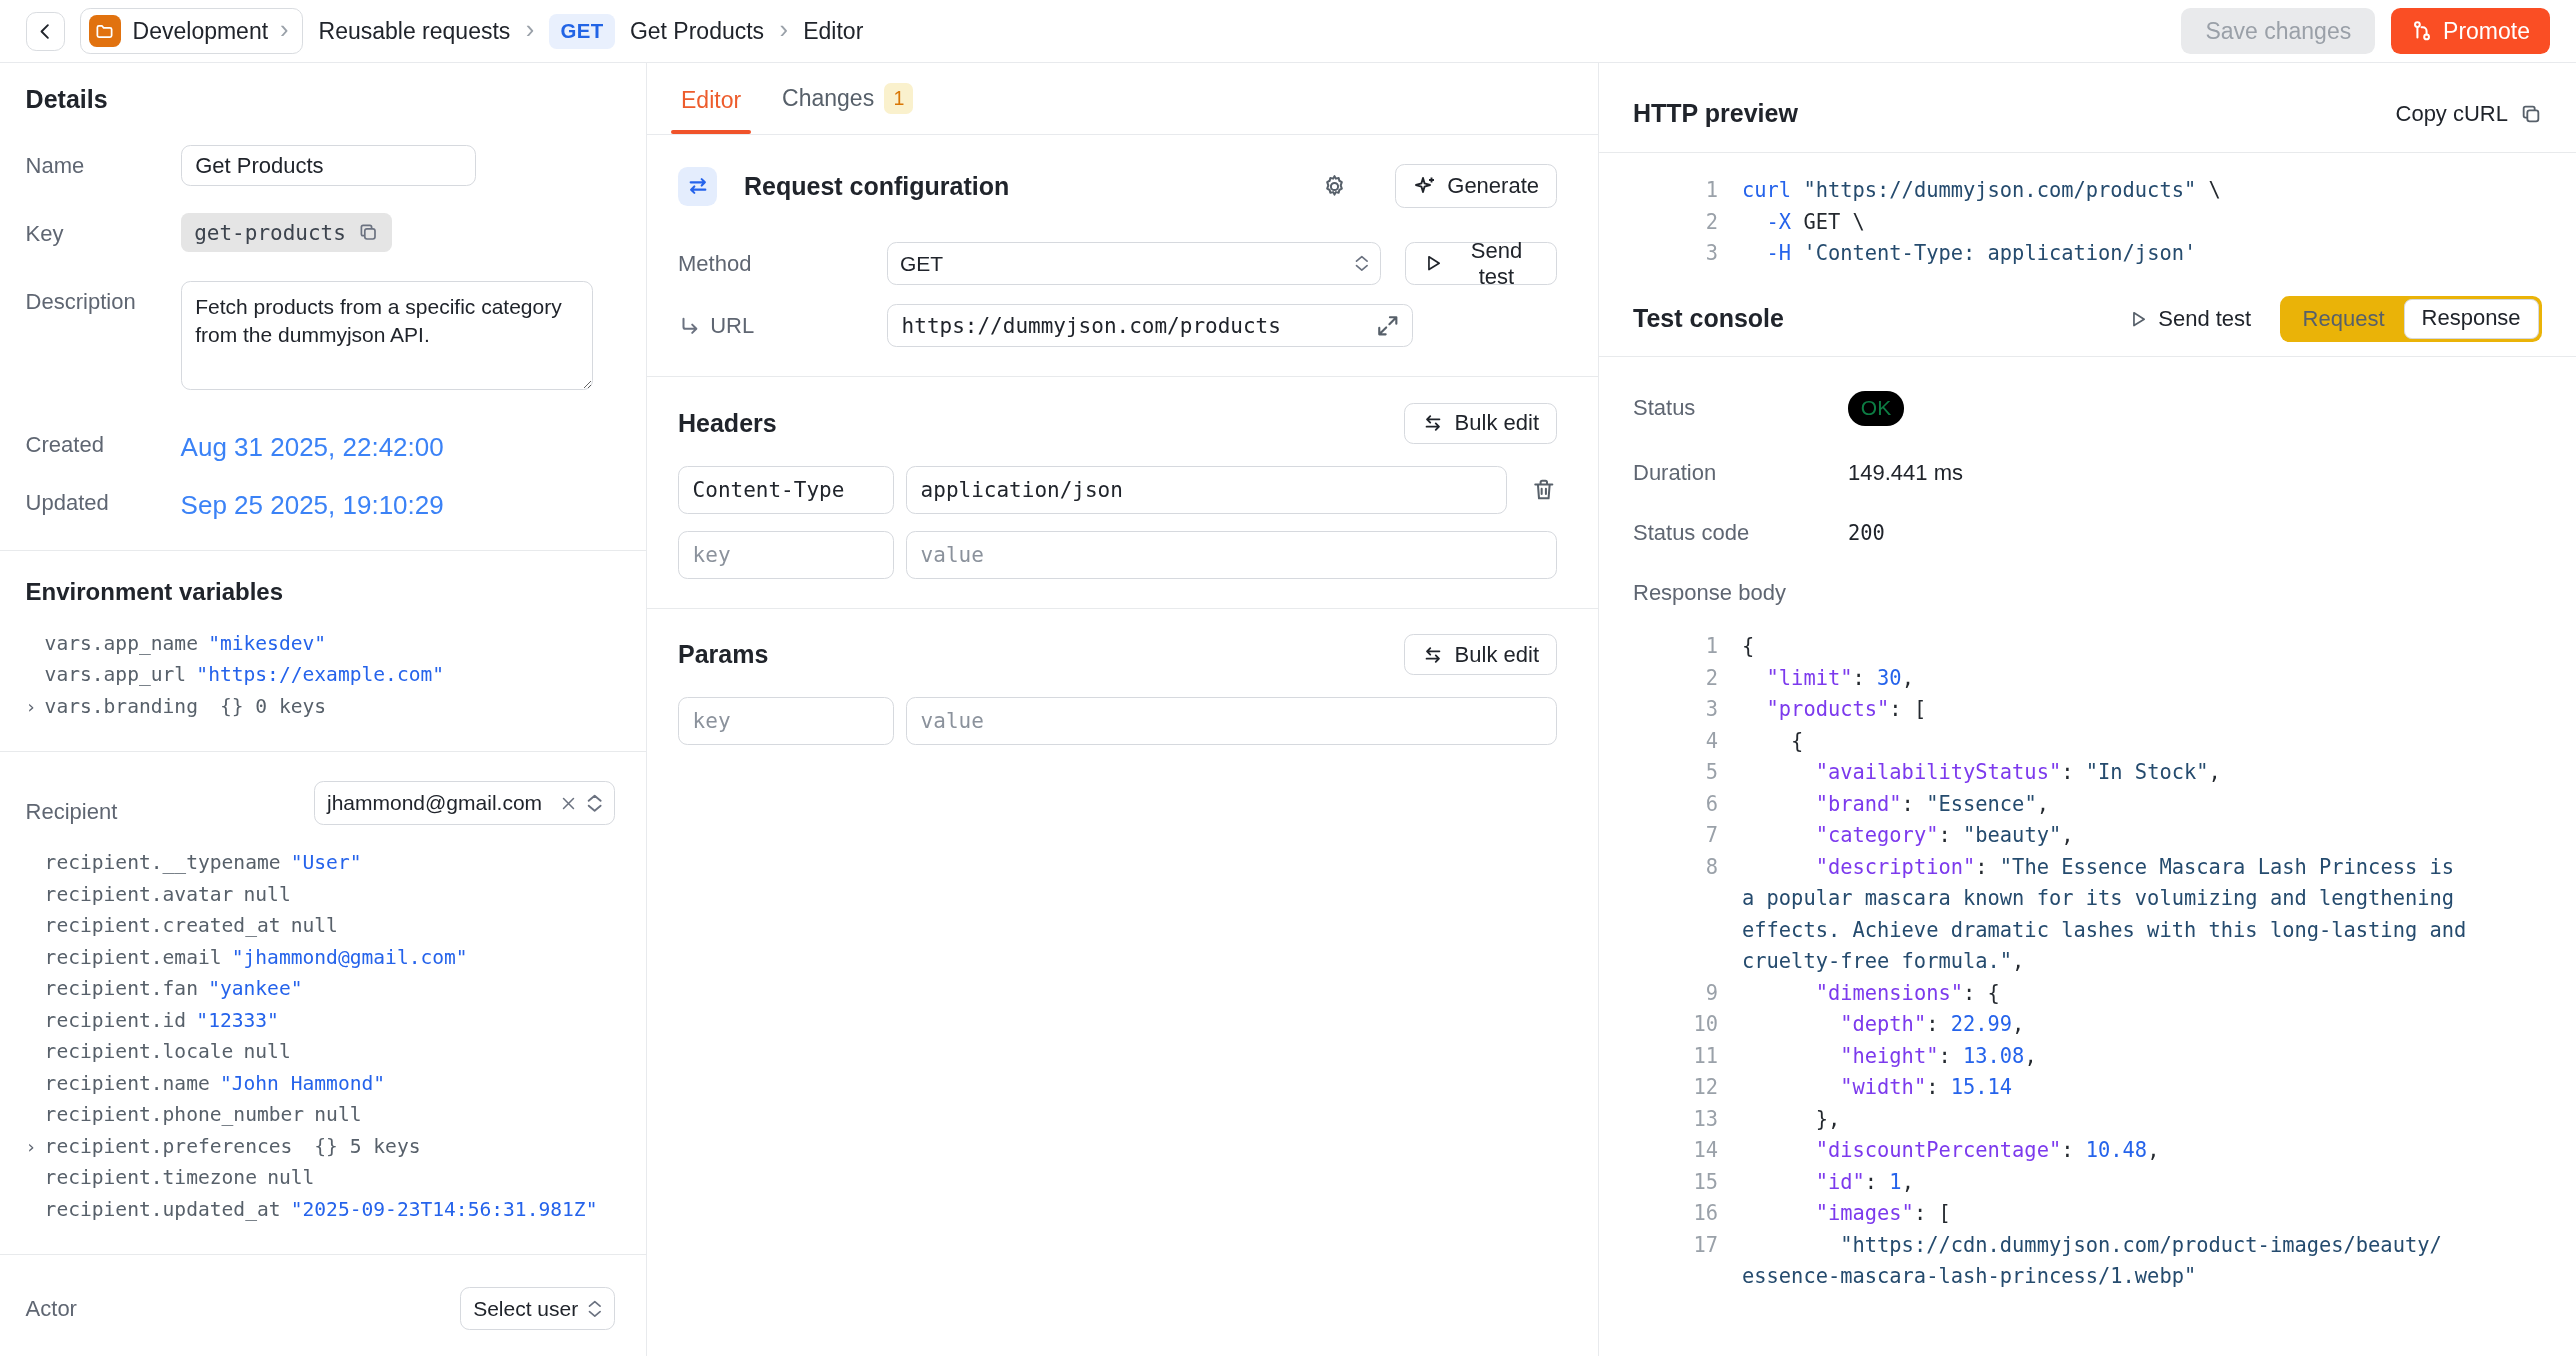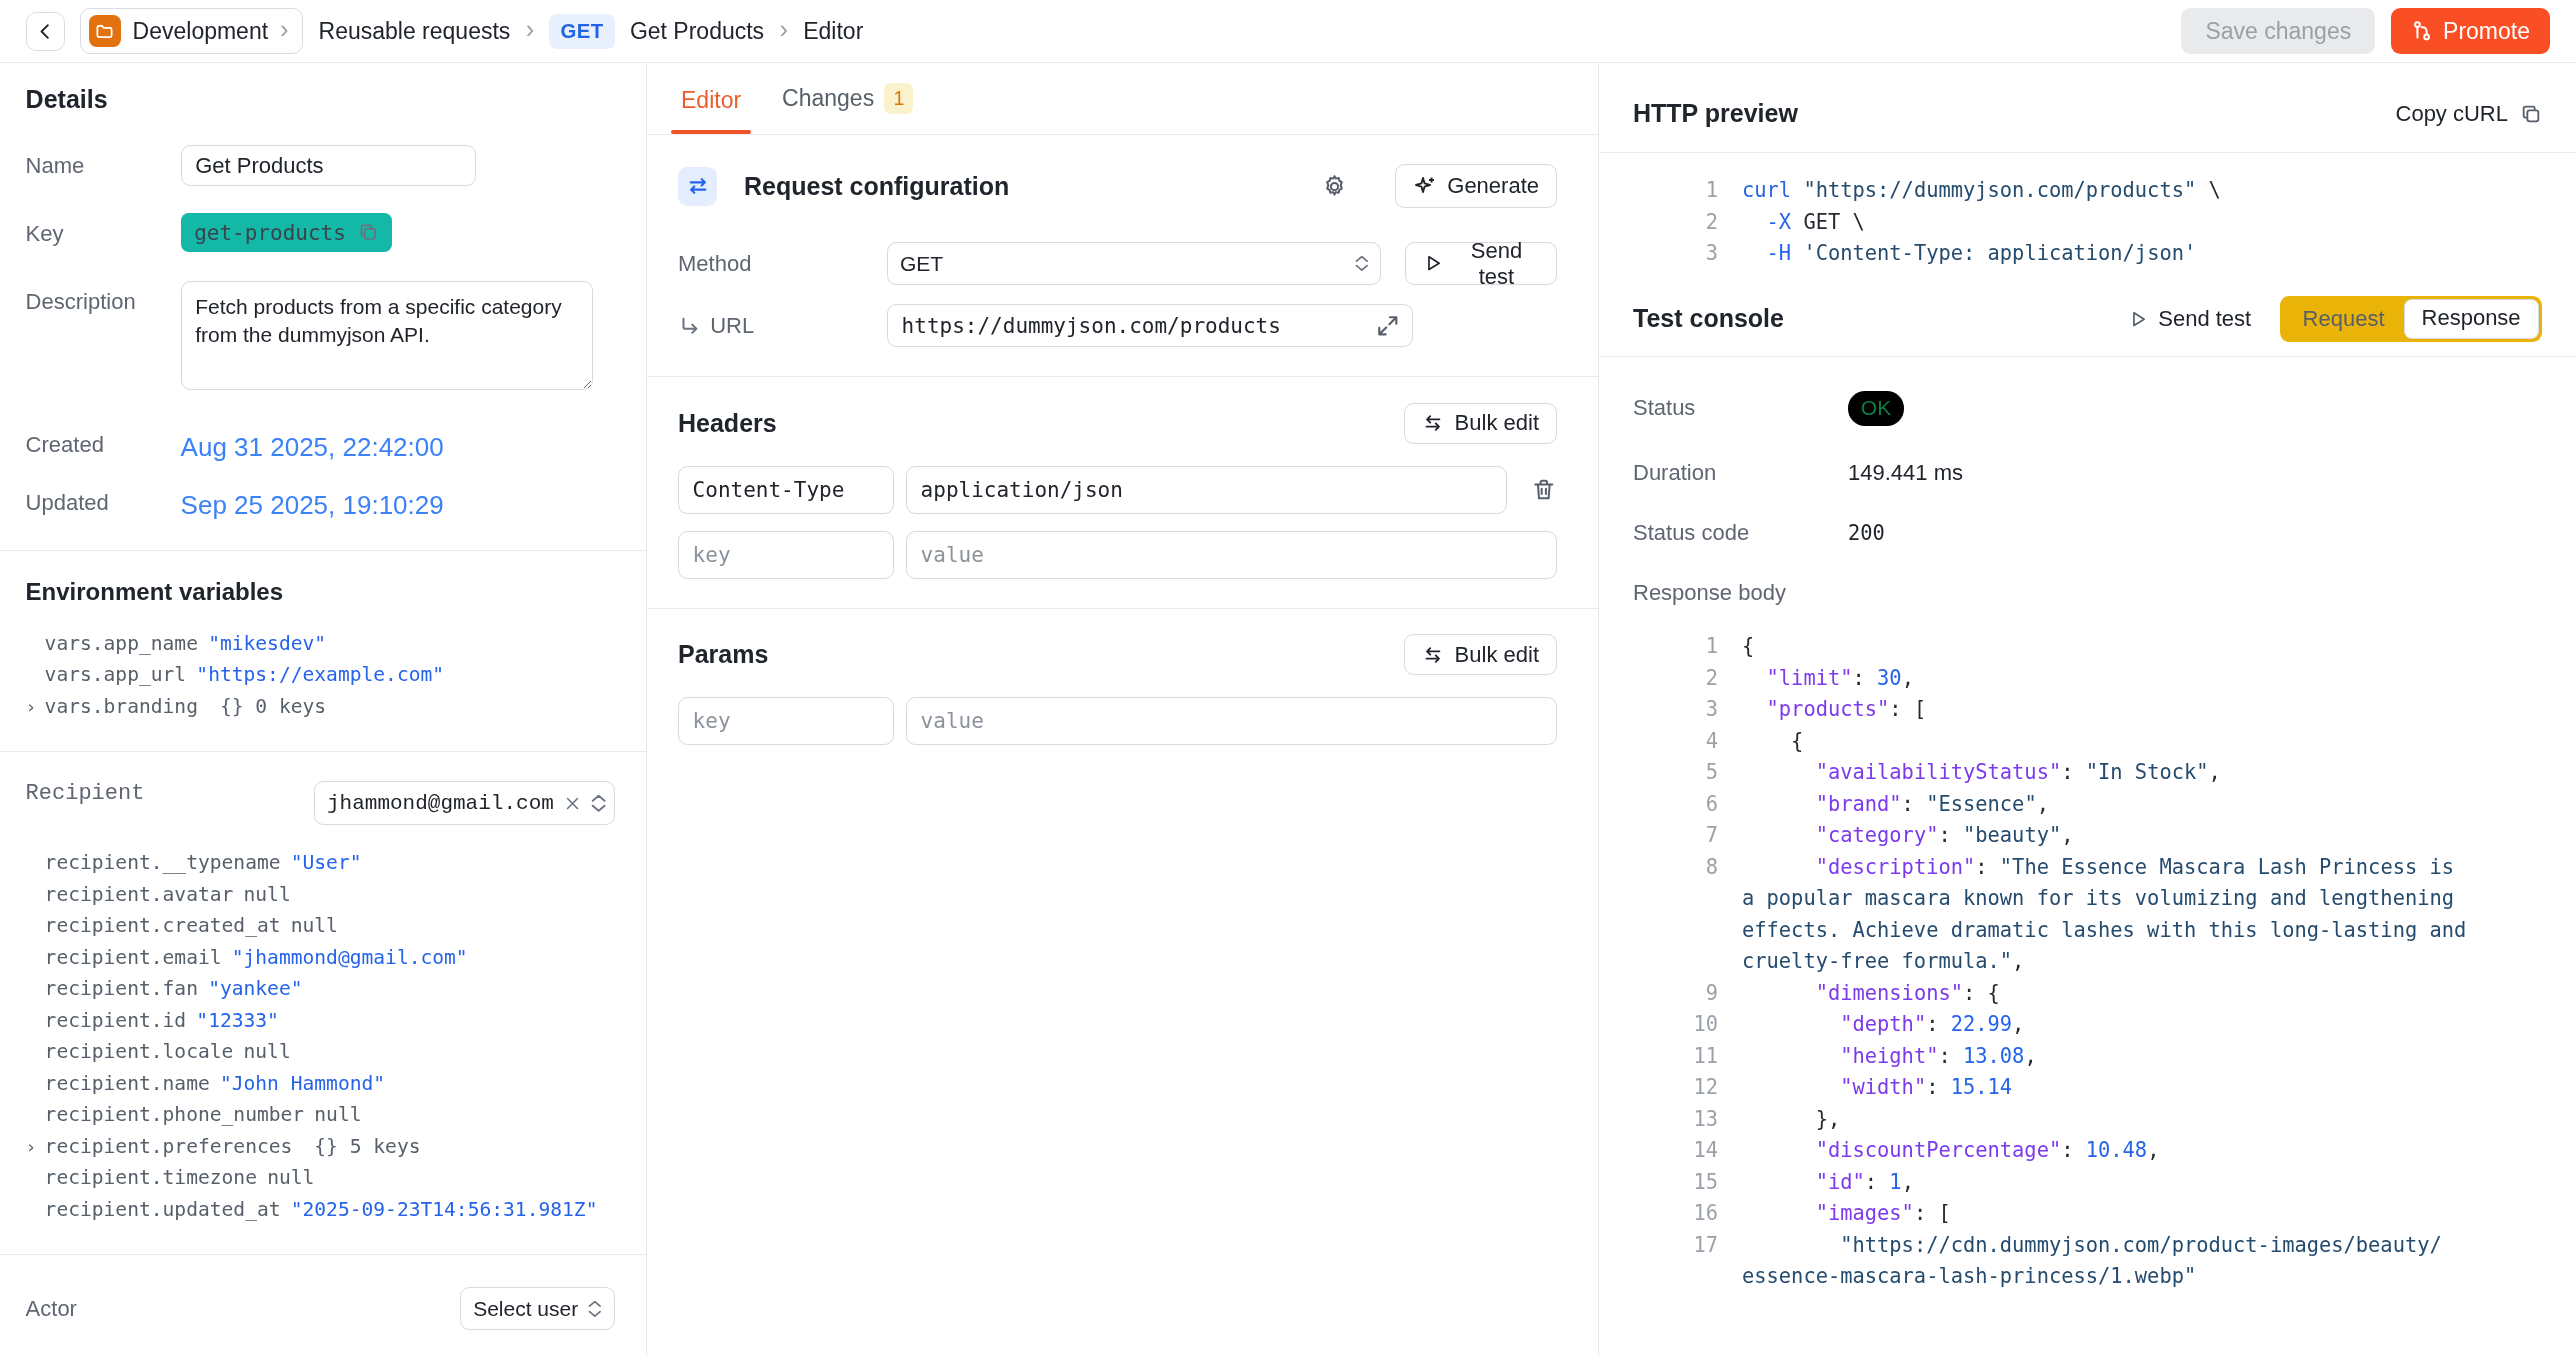--- a/index.html
+++ b/index.html
@@ -32,21 +32,21 @@
   .left-panel { width:647px; border-right:1.7px solid #e8eaed; padding:22px 31px 0 25.6px; flex:none; }
   .mid-panel  { width:952px; border-right:1.7px solid #e8eaed; flex:none; }
   .right-panel{ flex:1; }
 
   
   h2.sec { font-size:25px; font-weight:600; color:#20242b; }
   .frow { display:flex; align-items:flex-start; }
   .frow .flabel { width:155px; flex:none; font-size:22px; color:#5f6672; padding-top:7.7px; }
   .text-input { height:41px; border:1.7px solid #d6d9de; border-radius:9.4px; font-size:22px;
     padding:0 13.6px; color:#20242b; font-family:"Liberation Sans",sans-serif; outline:none; background:#fff; }
-  .key-chip { display:inline-flex; align-items:center; gap:12px; background:#14b8a6;
+  .key-chip { display:inline-flex; align-items:center; gap:12px; background:#e5e5e5;
     border-radius:7.7px; padding:7.7px 13.6px; font-size:21px; color:#3c434d; }
   textarea.desc { width:412px; height:109px; border:1.7px solid #d6d9de; border-radius:9.4px;
     font-size:21px; line-height:28px; padding:10.2px 13.6px; color:#20242b; resize:both;
     font-family:"Liberation Sans",sans-serif; outline:none; }
   .meta-val { font-size:26px; color:#3b82f6; padding-top:7.7px; }
   .divider { border-top:1.7px solid #e8eaec; margin:29px -31px 0 -25.6px; }
   .kv-list { margin-top:22px; }
   .kv-row { display:flex; align-items:baseline; line-height:31.5px; font-size:19.6px; white-space:pre; }
   .kv-chev { width:19px; flex:none; color:#5f6672; font-size:18px; font-family:"DejaVu Sans Mono",monospace; }
   .kv-key { color:#57606a; font-family:"DejaVu Sans Mono",monospace; }
@@ -214,21 +214,21 @@
           <span class="kv-chev"></span><span class="kv-key">vars.app_url</span><span class="kv-val str">"https://example.com"</span>
         </div>
 
         <div class="kv-row">
           <span class="kv-chev">›</span><span class="kv-key">vars.branding</span><span class="kv-val plain"> {} 0 keys</span>
         </div>
       </div>
 
     <div class="divider"></div>
 
-    <div class="frow" style="margin-top:29px; align-items:flex-start;font-family:Liberation Mono, monospace;">
+    <div class="frow" style="margin-top:29px; align-items:flex-end;">
       <span class="flabel" style="padding-top:0; flex:1;">Recipient</span>
       <div class="select-box" style="width:301px; height:44px;">
         <span style="flex:1;">jhammond@gmail.com</span>
         <span>
           <svg width="17" height="17" viewBox="0 0 24 24" fill="none" stroke="#6b7280" stroke-width="2.2" stroke-linecap="round">
               <path d="M5 5 L19 19 M19 5 L5 19"></path>
             </svg>
         </span>
         <span class="updown">
           <svg width="15.3" height="8.5" viewBox="0 0 18 10" fill="none" stroke="#6b7280" stroke-width="2.2" stroke-linecap="round" stroke-linejoin="round">

